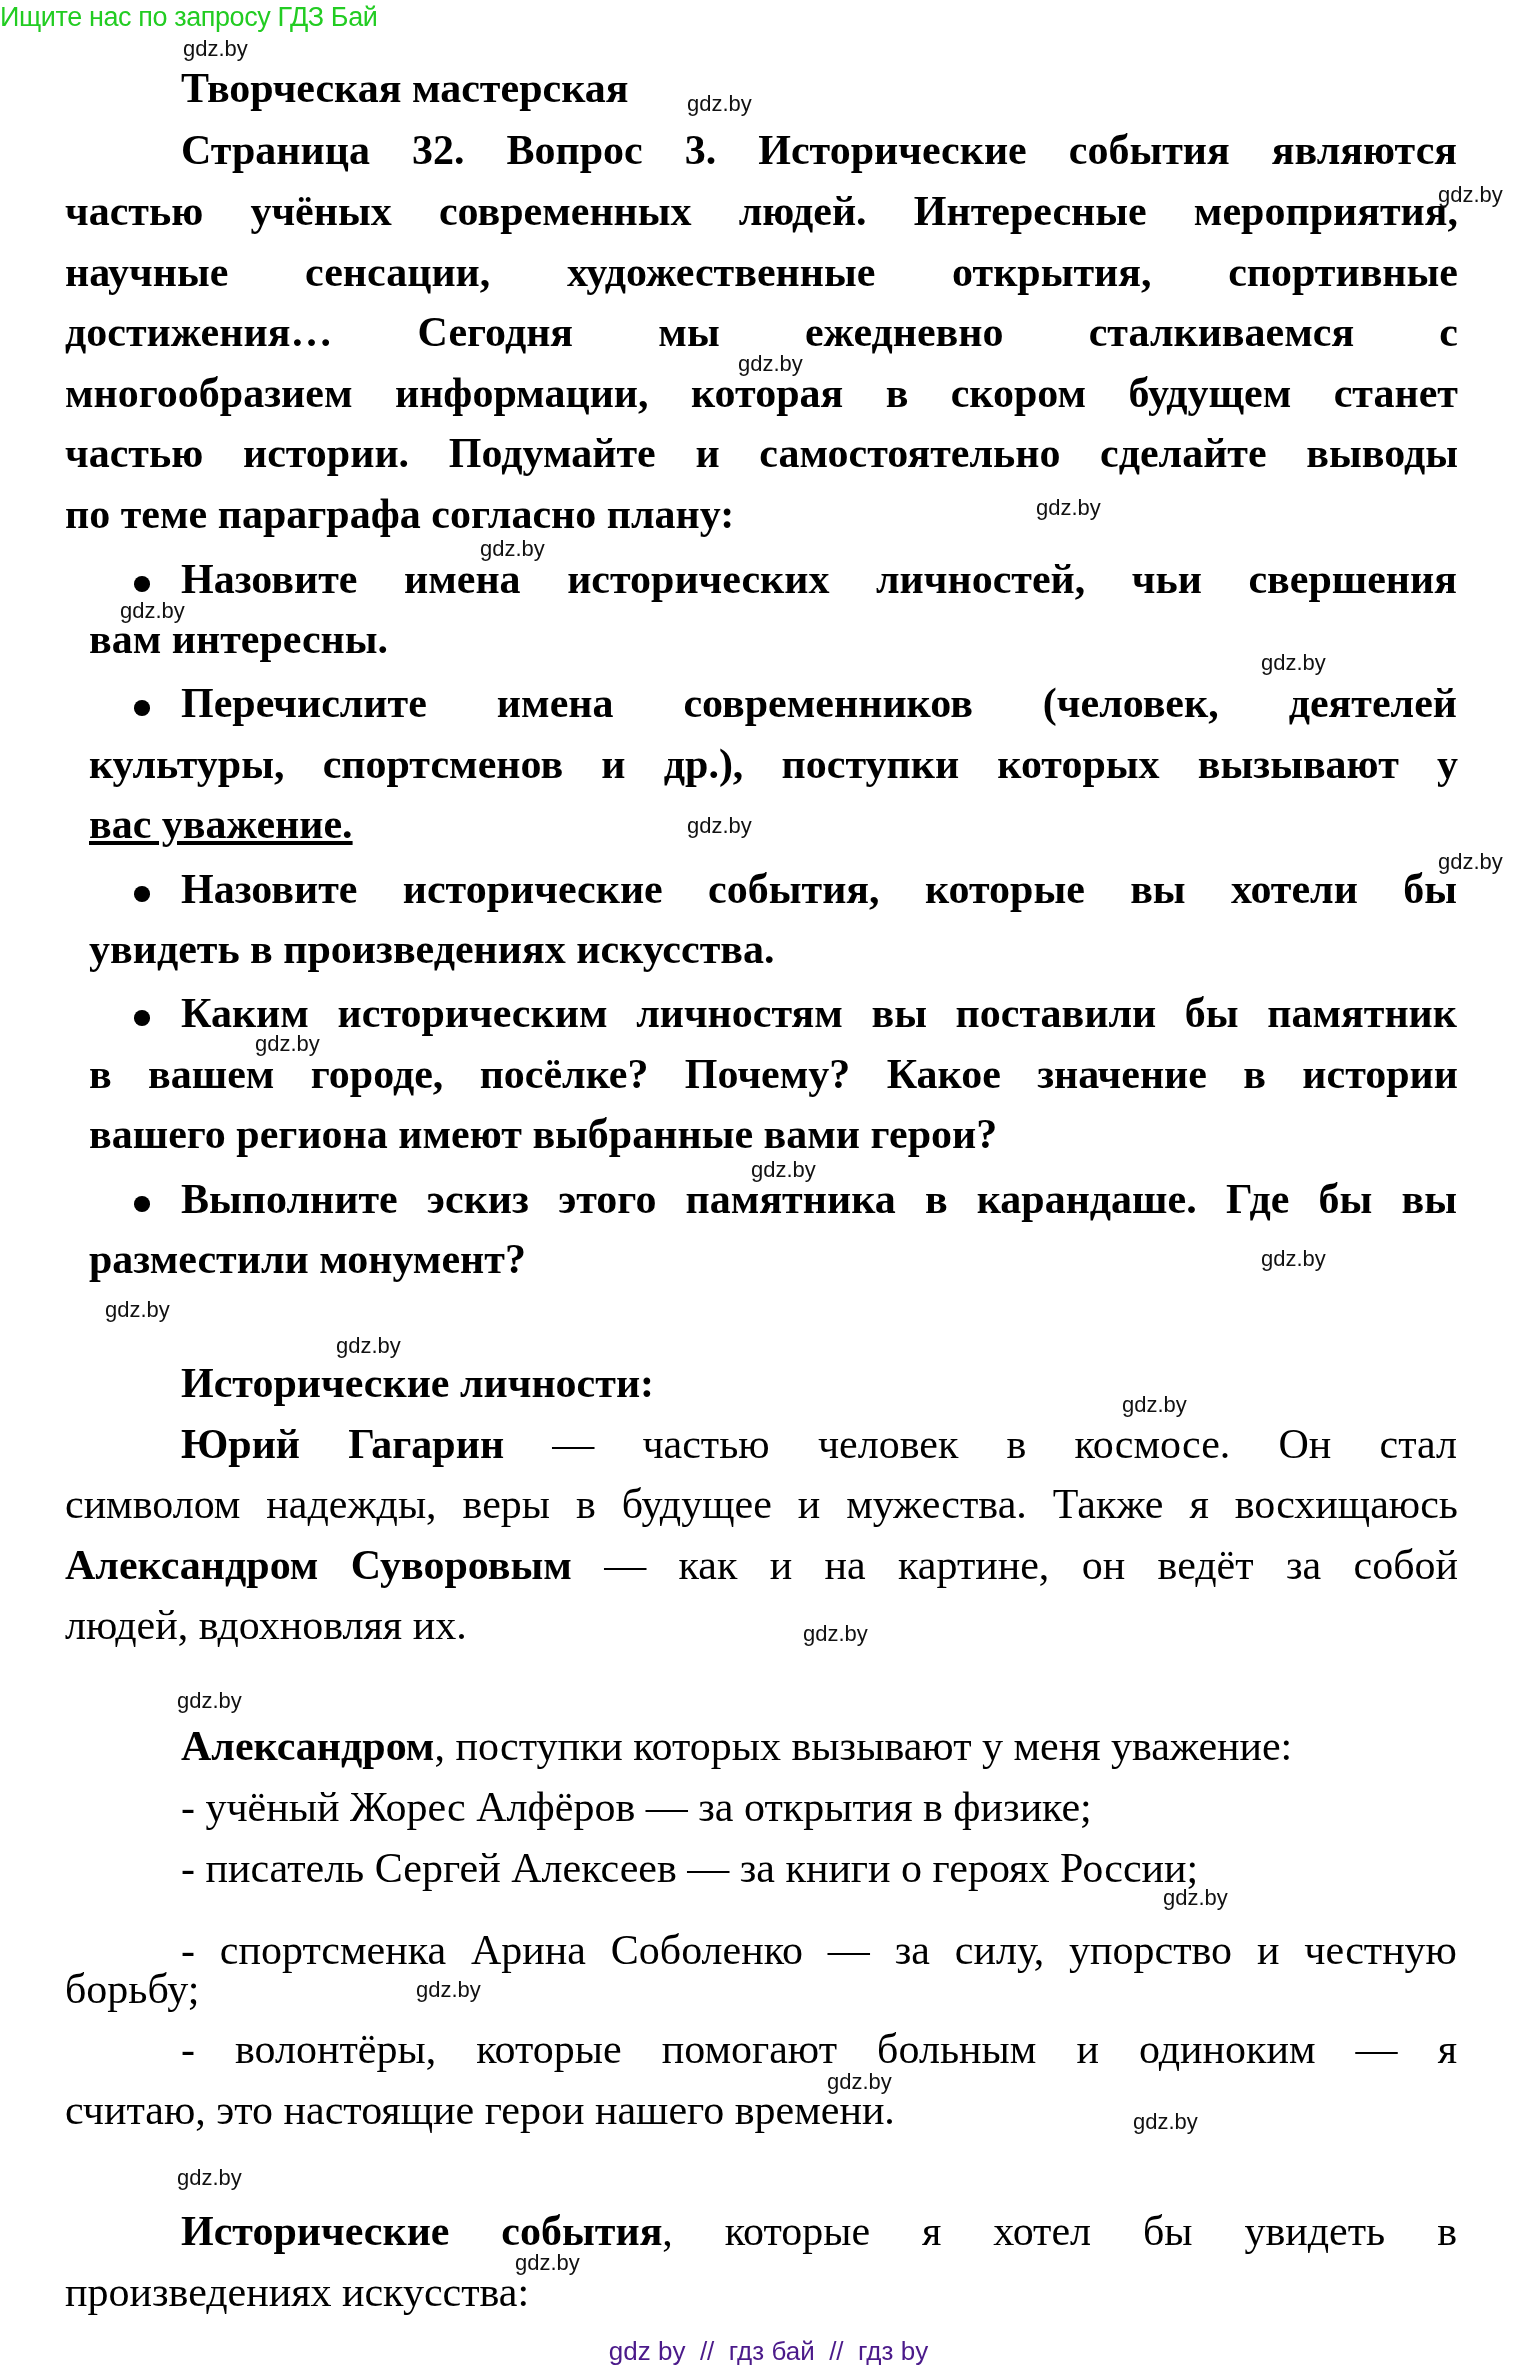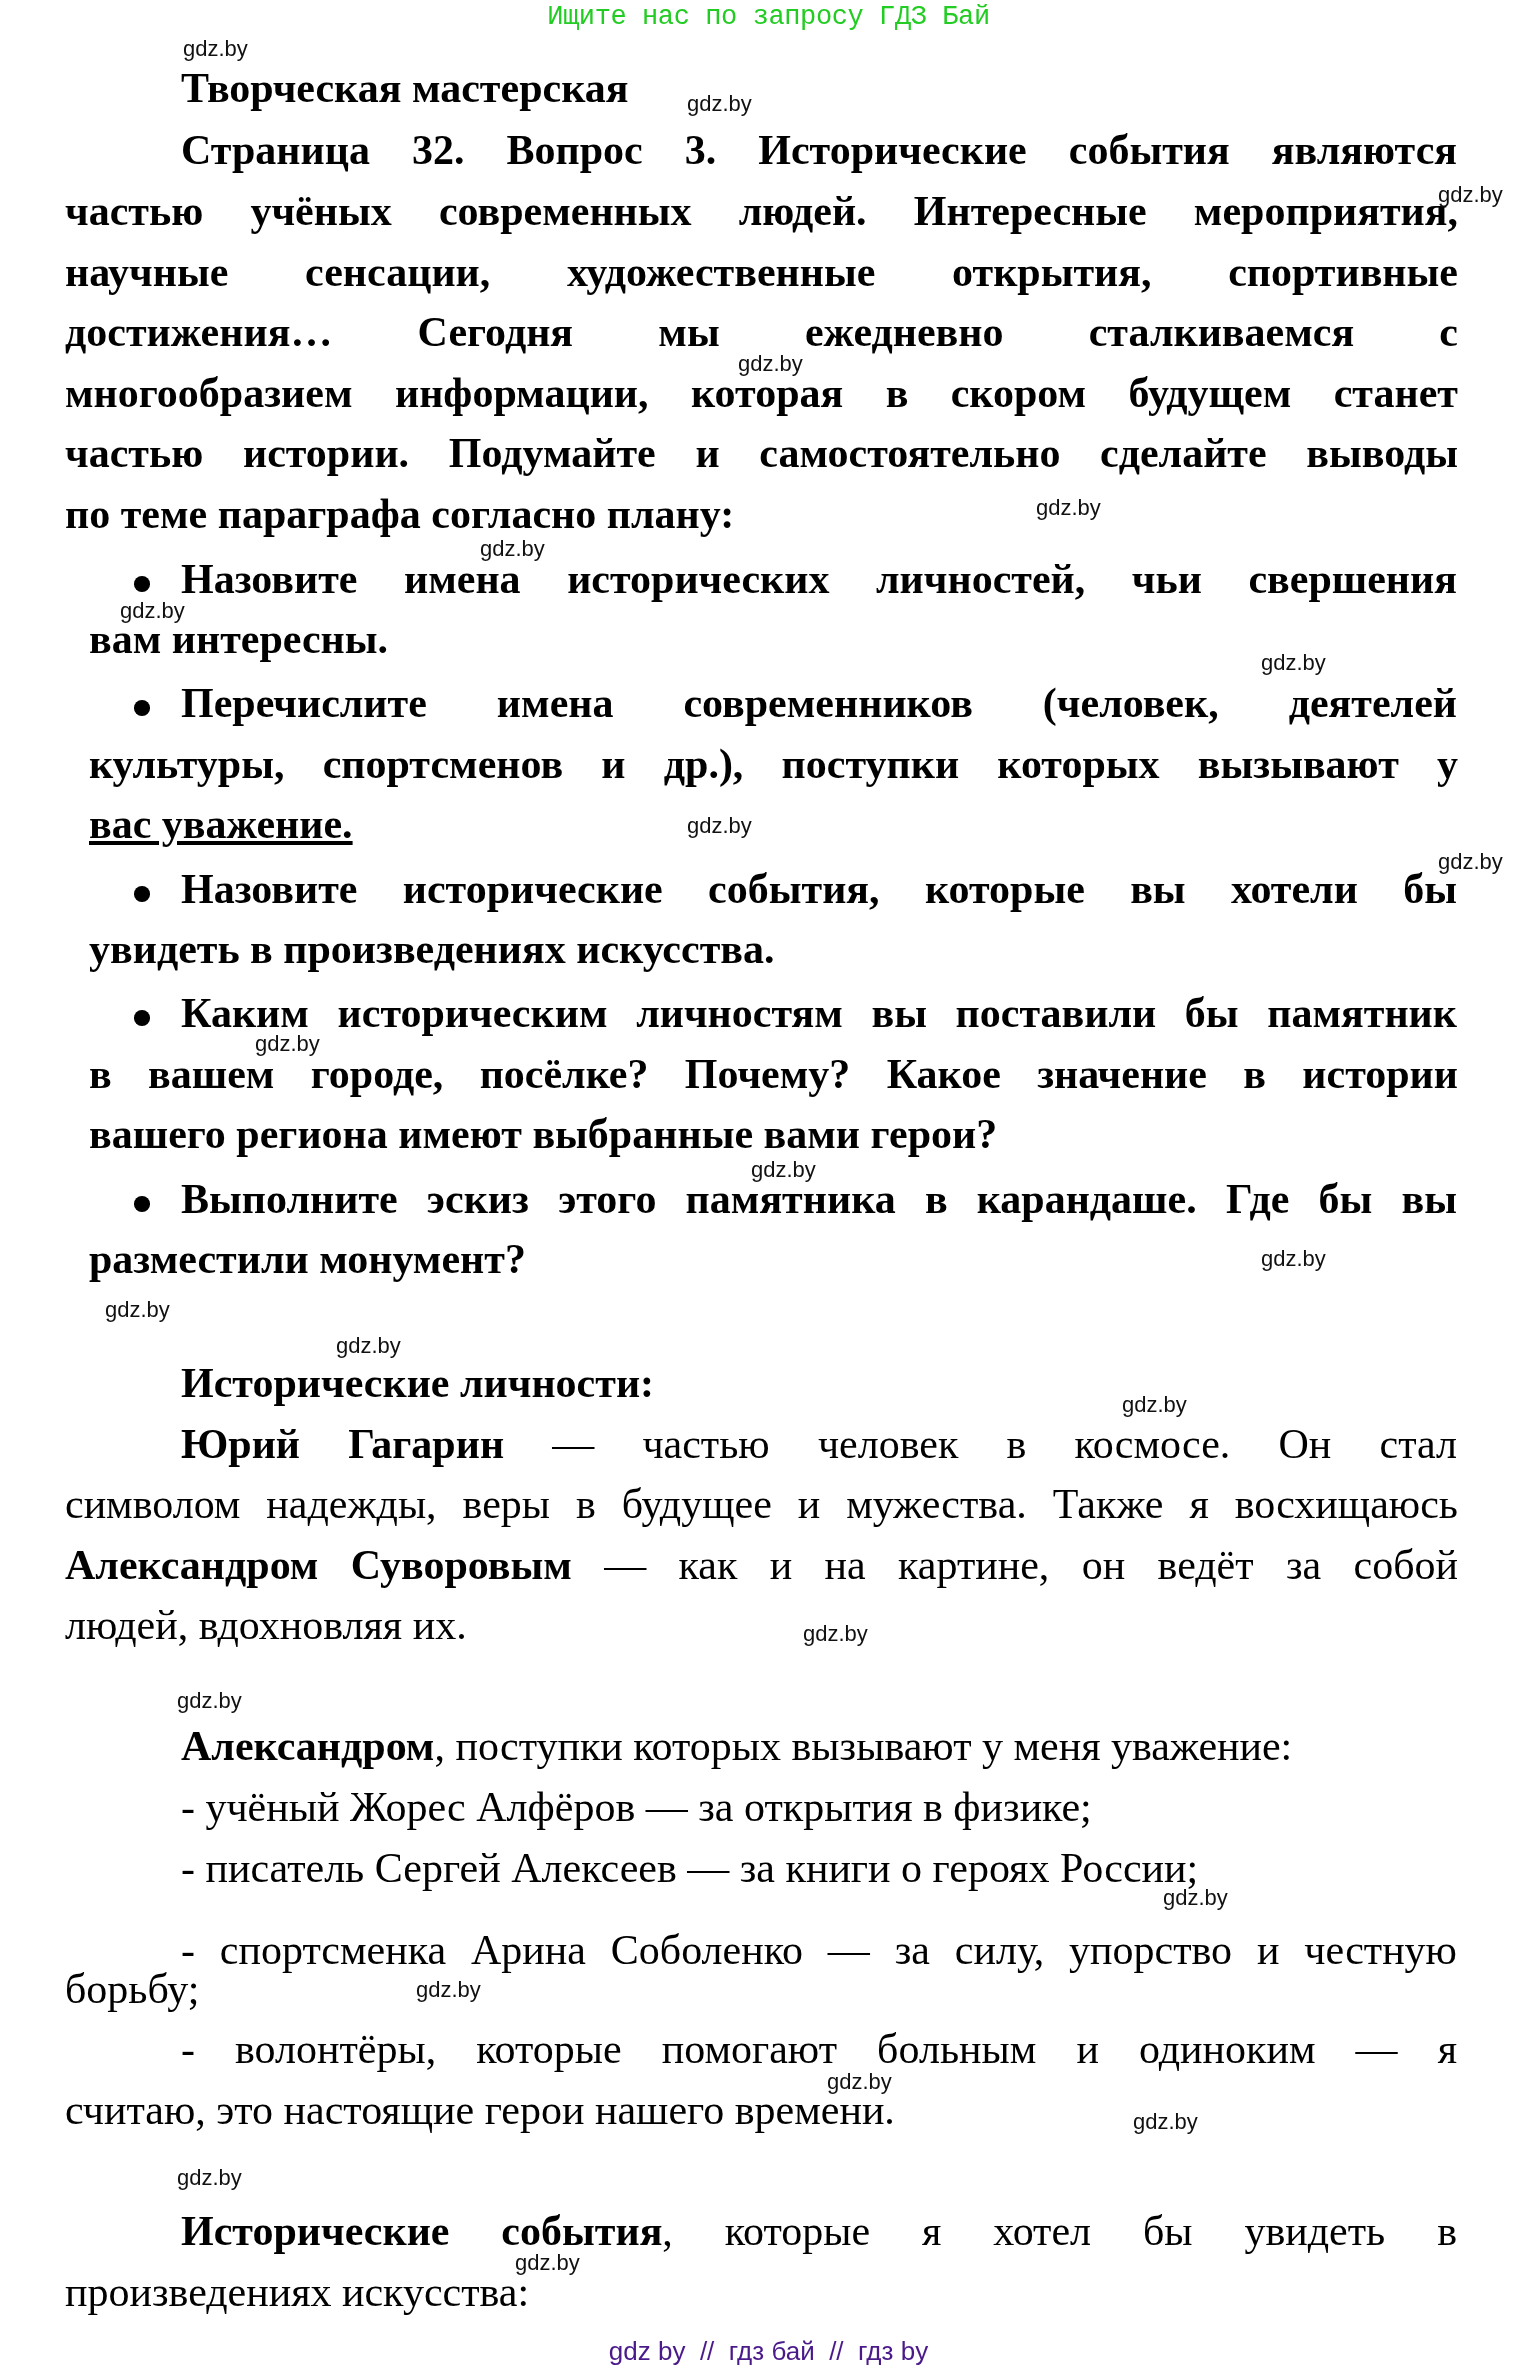--- a/index.html
+++ b/index.html
@@ -1,17 +1,17 @@
 <!DOCTYPE html>
 <html style="font-size:12.6px"><head>
 <meta charset="utf-8">
 <style>
   html, body { margin: 0; padding: 0; background: #ffffff; }
   body { width: 1537px; height: 2377px; position: relative; overflow: hidden; font-family: "Liberation Serif", serif; color: #000; }
-  .top-banner { position: absolute; left: 0; top: 1.6px; width: 1537px; text-align: center; font-family: Liberation Mono, monospace; font-size: 27px; color: #22cc22; letter-spacing: -0.4px; }
+  .top-banner { position: absolute; left: 0; top: 1.6px; width: 1537px; text-align: left; font-family: Liberation Sans, sans-serif; font-size: 27px; color: #22cc22; letter-spacing: -0.4px; }
   .footer { position: absolute; left: 0; top: 2336px; width: 1537px; text-align: center; font-family: "Liberation Sans", sans-serif; font-size: 26px; color: #4b1a8a; white-space: pre; }
   .wm { position: absolute; font-family: "Liberation Sans", sans-serif; font-size: 22px; color: #111; white-space: nowrap; line-height: 1; }
   .line { position: absolute; font-size: 42px; line-height: 47px; white-space: nowrap; height: 47px; }
   .j { text-align: justify; text-align-last: justify; white-space: normal; }
   .b { font-weight: bold; }
   .bullet-dot { display: inline-block; width: 15.7px; height: 15.7px; border-radius: 50%; background: #000; margin-right: 20.5px; vertical-align: 9.4px; }
 </style>
 </head>
 <body>
 

